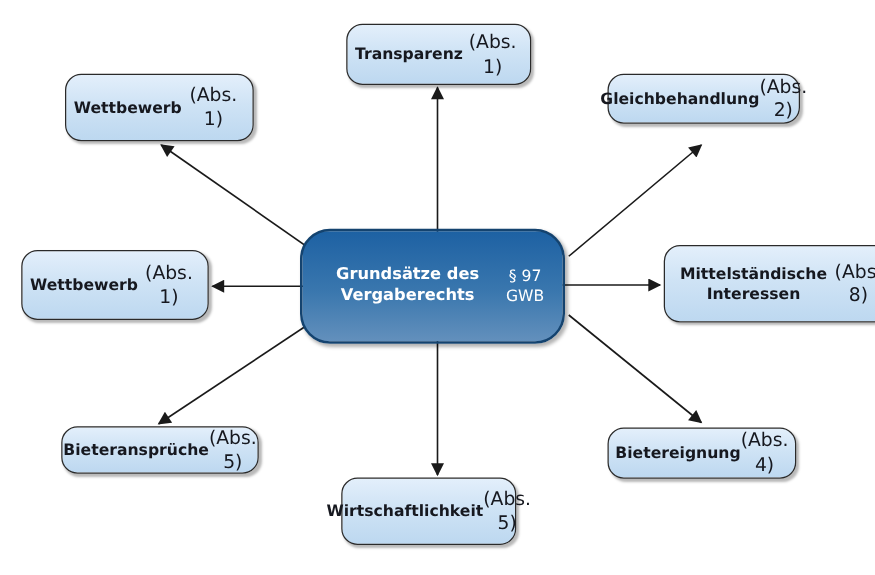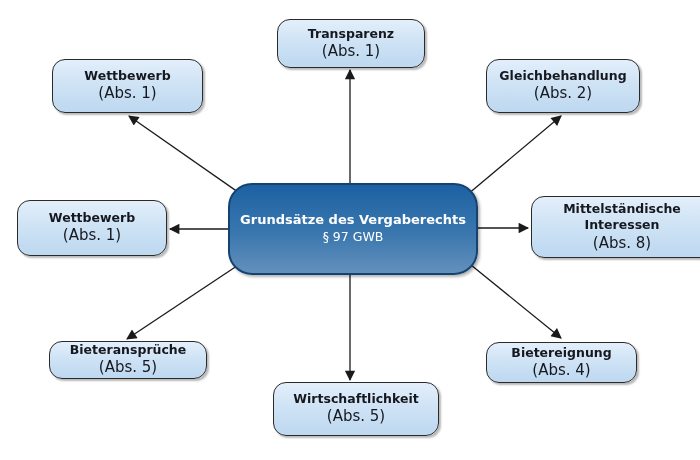--- a/index.html
+++ b/index.html
@@ -7,21 +7,21 @@
     position:relative;
     width:700px;height:460px;
     background:#ffffff;
     font-family:"DejaVu Sans","Liberation Sans",sans-serif;
     overflow:hidden;
   }
   .arrows{position:absolute;left:0;top:0;z-index:0;}
   .node{
     position:absolute;
     box-sizing:border-box;
-    display:flex;flex-direction:column;
+    display:flex;flex-direction:row;
     align-items:center;justify-content:center;
     text-align:center;
     z-index:1;
     line-height:1.3;
   }
   .node.outer{
     background:linear-gradient(180deg,#e3effb 0%,#cfe3f5 45%,#bdd8f0 100%);
     border:1px solid #2a2a2a;
     border-radius:13px;
     box-shadow:2px 2px 2px rgba(0,0,0,0.28);
@@ -55,56 +55,56 @@
     <line x1="350" y1="200" x2="350" y2="70" stroke="#1a1a1a" stroke-width="1.3" marker-end="url(#ah)"></line>
     <line x1="258" y1="206" x2="129" y2="116" stroke="#1a1a1a" stroke-width="1.3" marker-end="url(#ah)"></line>
     <line x1="455" y1="205" x2="561" y2="116" stroke="#1a1a1a" stroke-width="1.3" marker-end="url(#ah)"></line>
     <line x1="260" y1="229" x2="170" y2="229" stroke="#1a1a1a" stroke-width="1.3" marker-end="url(#ah)"></line>
     <line x1="450" y1="228" x2="528" y2="228" stroke="#1a1a1a" stroke-width="1.3" marker-end="url(#ah)"></line>
     <line x1="258" y1="252" x2="127" y2="339" stroke="#1a1a1a" stroke-width="1.3" marker-end="url(#ah)"></line>
     <line x1="350" y1="258" x2="350" y2="380" stroke="#1a1a1a" stroke-width="1.3" marker-end="url(#ah)"></line>
     <line x1="455" y1="252" x2="561" y2="338" stroke="#1a1a1a" stroke-width="1.3" marker-end="url(#ah)"></line>
   </svg>
 
-  <div class="node center" style="left:228px;top:183px;width:250px;height:92px">
+  <div class="node center" style="left:240px;top:183px;width:212px;height:92px">
     <div class="title">Grundsätze des Vergaberechts</div>
     <div class="sub">§ 97 GWB</div>
   </div>
 
   <div class="node outer" style="left:277px;top:19px;width:148px;height:49px">
     <div class="title">Transparenz</div>
     <div class="sub">(Abs. 1)</div>
   </div>
 
   <div class="node outer" style="left:52px;top:59px;width:151px;height:54px">
     <div class="title">Wettbewerb</div>
     <div class="sub">(Abs. 1)</div>
   </div>
 
-  <div class="node outer" style="left:486px;top:59px;width:154px;height:54px">
+  <div class="node outer" style="left:486px;top:59px;width:154px;height:40px">
     <div class="title">Gleichbehandlung</div>
     <div class="sub">(Abs. 2)</div>
   </div>
 
   <div class="node outer" style="left:17px;top:200px;width:150px;height:56px">
     <div class="title">Wettbewerb</div>
     <div class="sub">(Abs. 1)</div>
   </div>
 
   <div class="node outer" style="left:531px;top:196px;width:182px;height:62px">
     <div class="title">Mittelständische Interessen</div>
     <div class="sub">(Abs. 8)</div>
   </div>
 
   <div class="node outer" style="left:49px;top:341px;width:158px;height:38px">
     <div class="title">Bieteransprüche</div>
     <div class="sub">(Abs. 5)</div>
   </div>
 
-  <div class="node outer" style="left:273px;top:382px;width:166px;height:54px">
+  <div class="node outer" style="left:273px;top:382px;width:140px;height:54px">
     <div class="title">Wirtschaftlichkeit</div>
     <div class="sub">(Abs. 5)</div>
   </div>
 
   <div class="node outer" style="left:486px;top:342px;width:151px;height:41px">
     <div class="title">Bietereignung</div>
     <div class="sub">(Abs. 4)</div>
   </div>
 
 </div>

